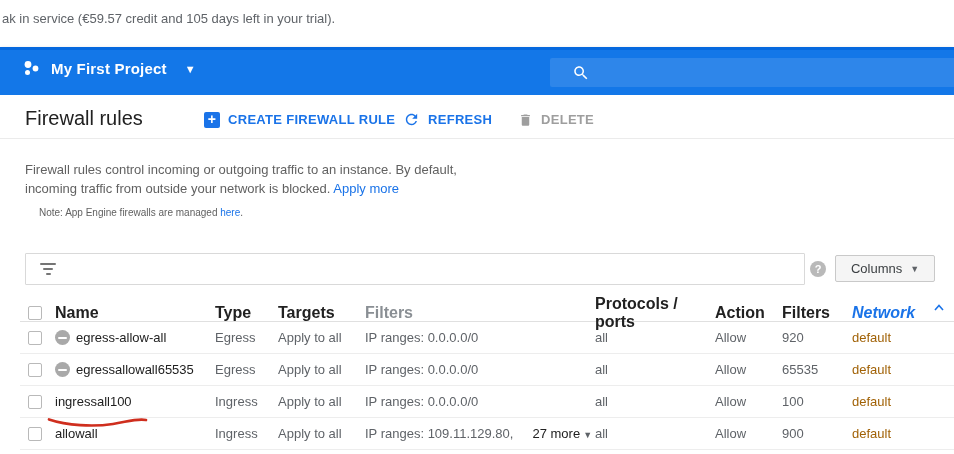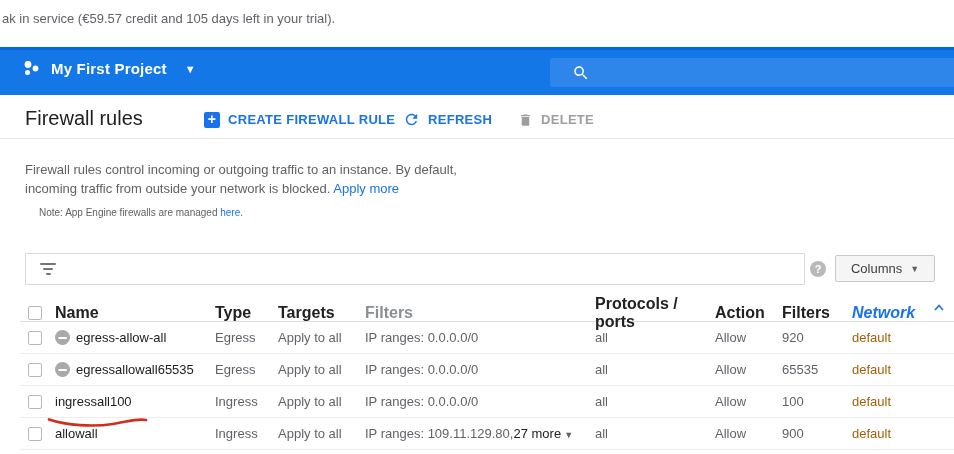--- a/index.html
+++ b/index.html
@@ -78,21 +78,21 @@
   .thead { height:27px; border-bottom:1px solid #e0e0e0; font-size:16px; font-weight:700; color:#212121; }
   .tbody-row { height:32px; border-bottom:1px solid #ededed; font-size:13px; color:#5f6368; }
   .cell-check { padding-left:8px; }
   .checkbox { width:14px; height:14px; border:1px solid #b9b9b9; border-radius:2px; background:#fff; cursor:pointer; }
   .cell-name { padding-left:5px; display:flex; align-items:center; gap:6px; color:#212121; position:relative; }
   .th-filters { color:#8a8f94; font-weight:700; }
   .th-network { color:#1a73e8; display:flex; align-items:flex-start; gap:19px; cursor:pointer;font-style:italic; }
   .cell-network { color:#a16207; }
   .egress-icon { width:15px; height:15px; border-radius:50%; background:#a9a9a9; position:relative; flex:0 0 auto; }
   .egress-icon::after { content:""; position:absolute; left:3px; right:3px; top:6.5px; height:2px; background:#fff; border-radius:1px; }
-  .more-link { color:#212121; margin-left:0; cursor:pointer; white-space:nowrap; }
+  .more-link { color:#212121; margin-left:19px; cursor:pointer; white-space:nowrap; }
   .more-caret { font-size:9px; color:#5f6368; margin-left:3px; }
   .squiggle { position:absolute; left:-3px; top:21px; width:102px; height:12px; overflow:visible; pointer-events:none; }
 </style>
 </head>
 <body>
 
 <div class="banner">
   <span class="banner-text">ak in service (€59.57 credit and 105 days left in your trial).</span>
 </div>
 

